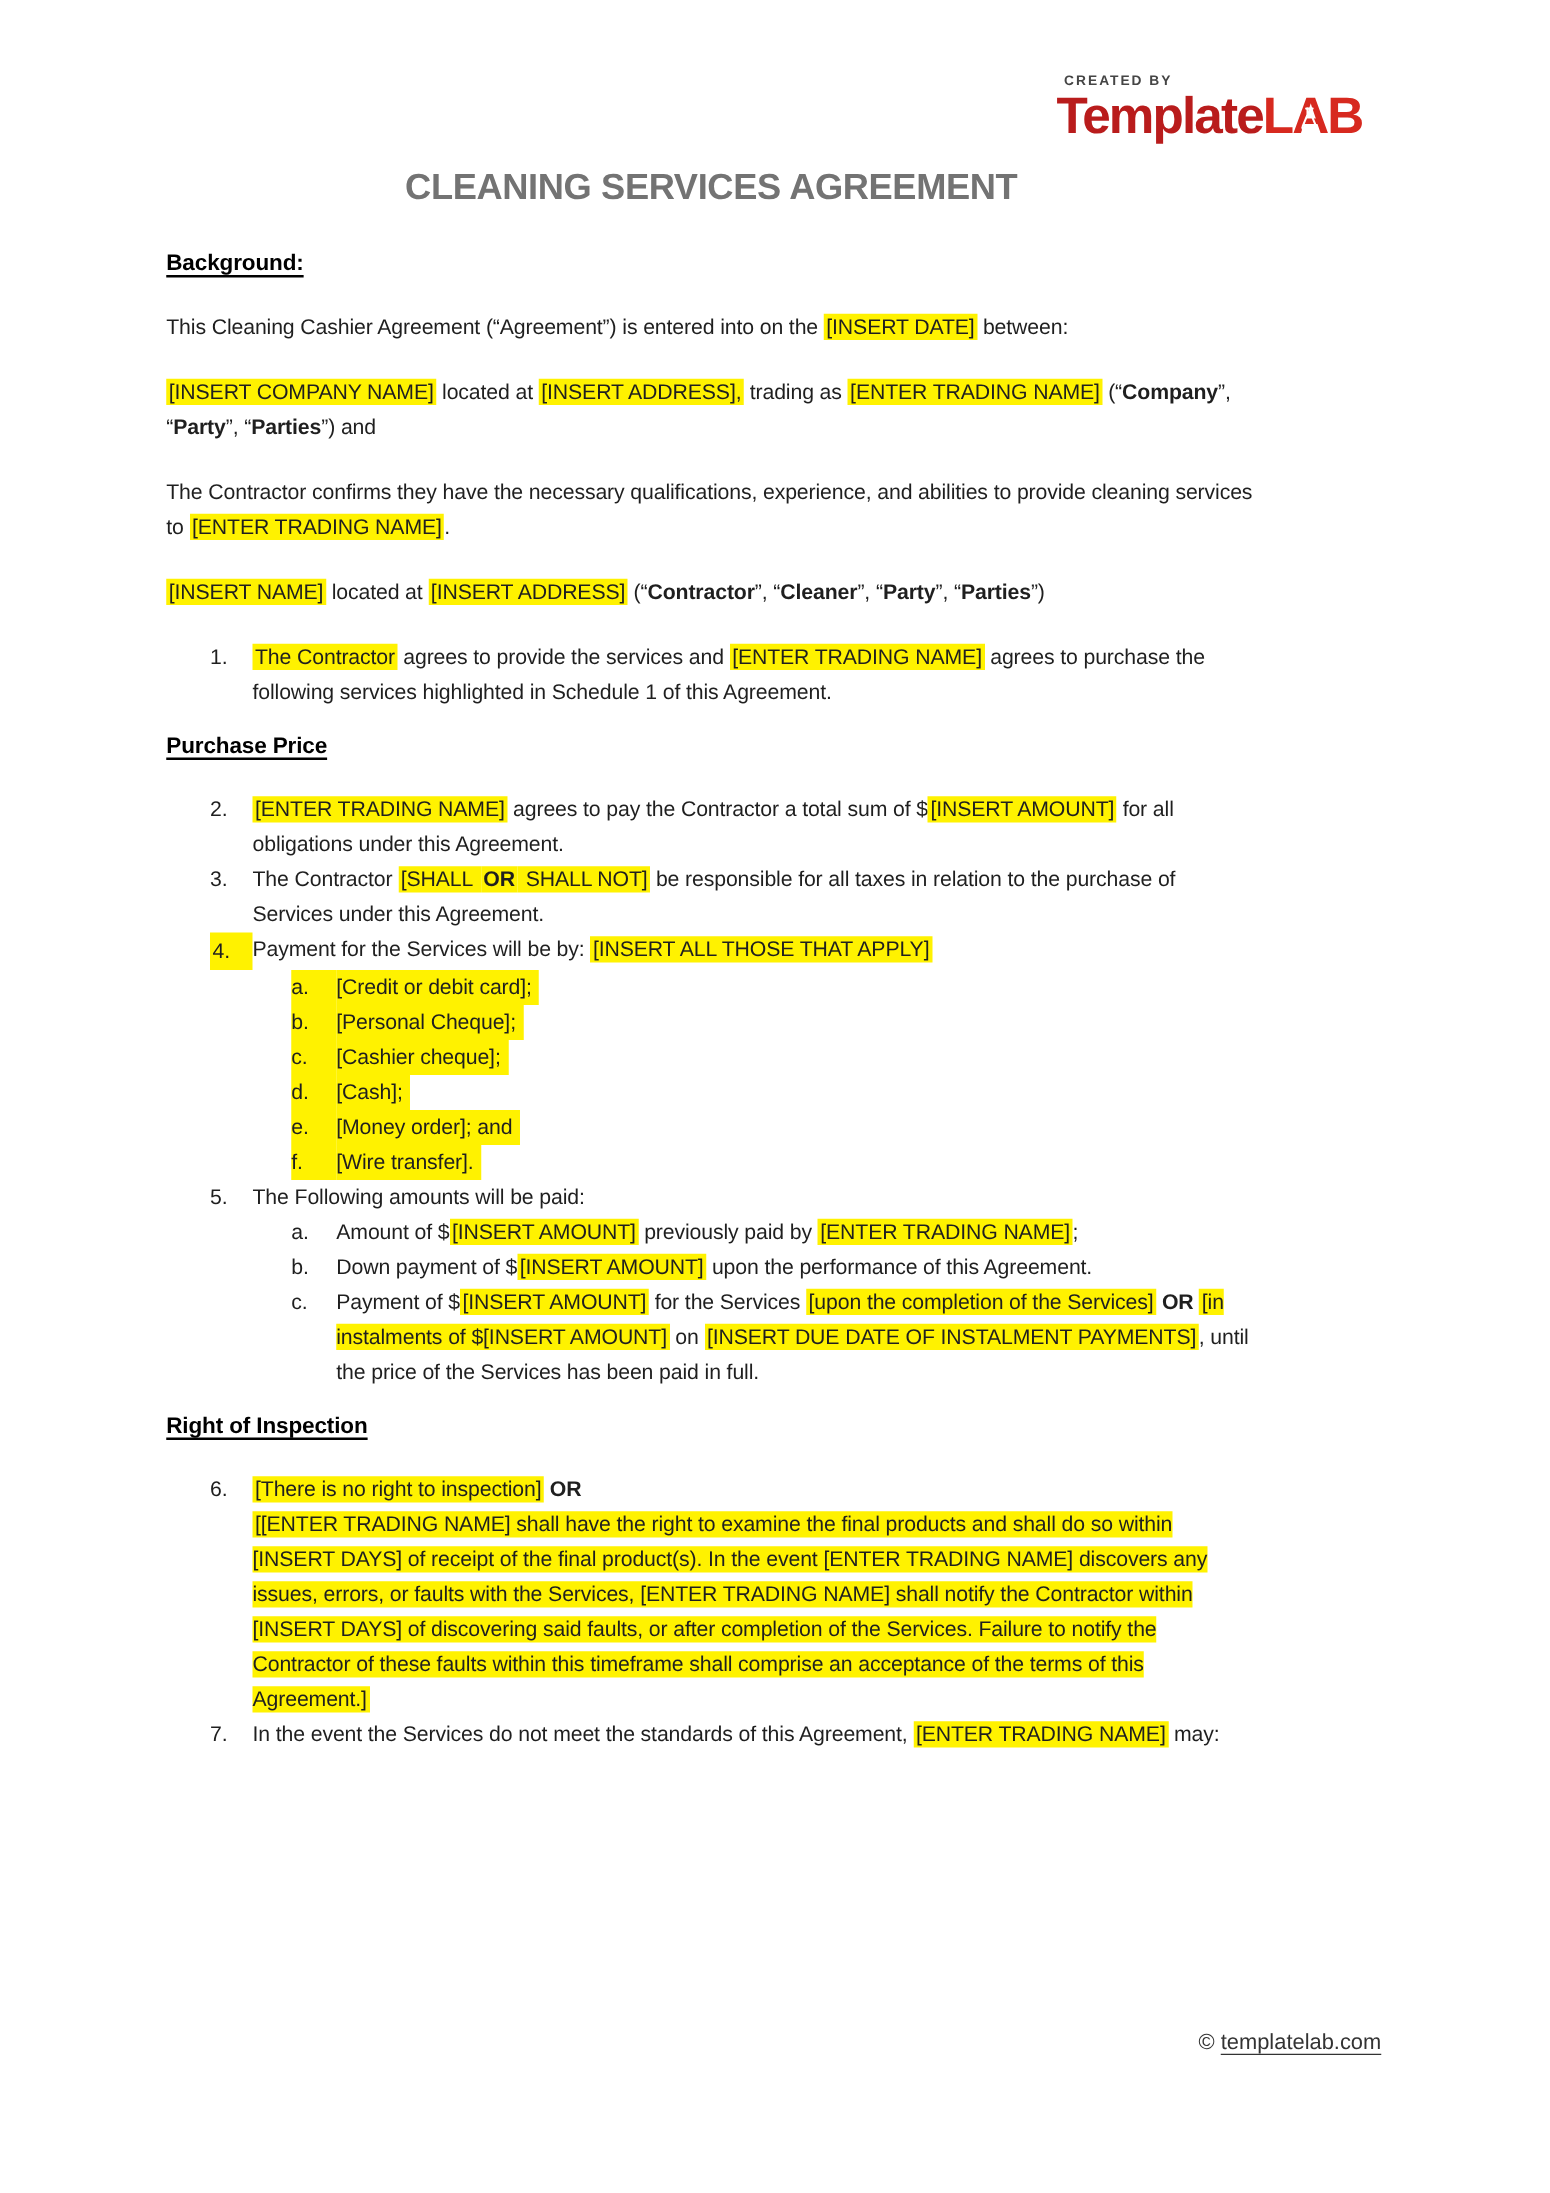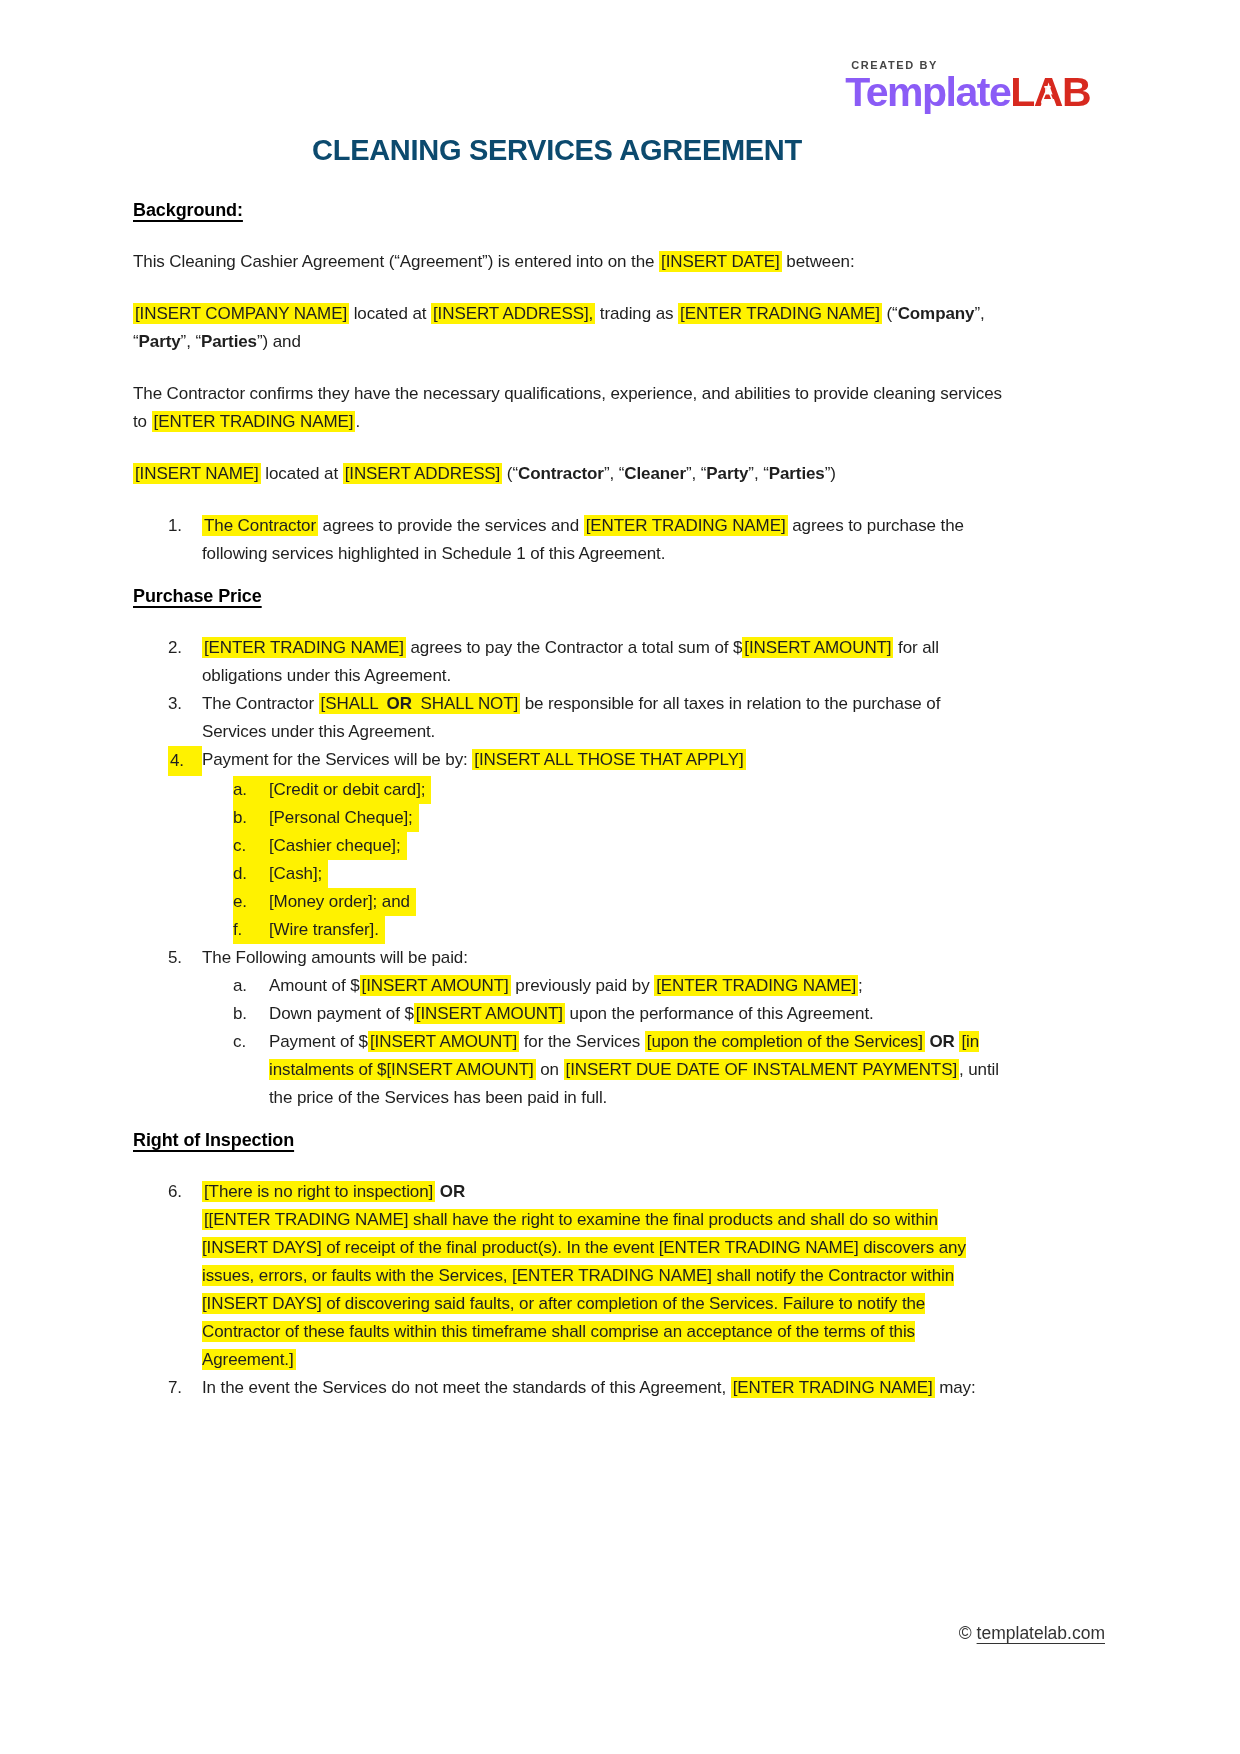--- a/index.html
+++ b/index.html
@@ -15,22 +15,22 @@
   .logo-block{position:absolute;top:60px;right:150px;text-align:left;line-height:1;}
   .created-by{font-size:11px;font-weight:bold;letter-spacing:1.6px;color:#454545;margin:0 0 1px 6px;}
   .logo-text{font-size:41px;font-weight:bold;letter-spacing:-1.5px;white-space:nowrap;}
   .logo-template{color:#3f3f3f;}
   .logo-lab{color:#d7291f;}
   .lab-a{position:relative;display:inline-block;}
   .lab-a svg{position:absolute;left:6px;top:13px;width:15px;height:21px;}
 
   
   .doc-title{
-    position:absolute;top:134px;left:121px;width:872px;
-    text-align:center;font-size:29px;font-weight:bold;letter-spacing:-0.3px;color:#0c4a6e;
+    position:absolute;top:134px;left:133px;width:872px;
+    text-align:center;font-size:29px;font-weight:bold;letter-spacing:-0.3px;color:#737373;
   }
 
   
   .content{
     position:absolute;top:196px;left:133px;width:872px;
     font-size:17px;line-height:28px;letter-spacing:-0.1px;
   }
   .sec-heading{
     font-size:18px;font-weight:bold;color:#000000;
     text-decoration:underline;text-decoration-thickness:2px;text-underline-offset:4px;
@@ -52,21 +52,21 @@
   .footer a{color:inherit;text-decoration:underline;text-underline-offset:4px;}
 </style>
 </head>
 <body>
 
 <div class="page">
 
   <div class="logo-block">
     <div class="created-by">CREATED BY</div>
     <div class="logo-text">
-      <span class="logo-template" style="color: #8b5cf6;">Template</span><span class="logo-lab" style="color: rgb(215, 41, 31);"><span>L</span><span class="lab-a"><span>A</span><svg viewBox="0 0 20 26" fill="none" stroke="#ffffff" stroke-width="2.2" stroke-linecap="round" stroke-linejoin="round">
+      <span class="logo-template" style="color: #b91c1c;">Template</span><span class="logo-lab" style="color: rgb(215, 41, 31);"><span>L</span><span class="lab-a"><span>A</span><svg viewBox="0 0 20 26" fill="none" stroke="#ffffff" stroke-width="2.2" stroke-linecap="round" stroke-linejoin="round">
               <path d="M6.5 1.5 h7"></path>
               <path d="M8 1.5 v6.5 L2.8 20.5 a2.6 2.6 0 0 0 2.4 3.8 h9.6 a2.6 2.6 0 0 0 2.4 -3.8 L12 8 V1.5"></path>
             </svg></span><span>B</span></span>
     </div>
   </div>
 
   <div class="doc-title">CLEANING SERVICES AGREEMENT</div>
 
   <div class="content">
       <div class="sec-heading">Background:</div>

